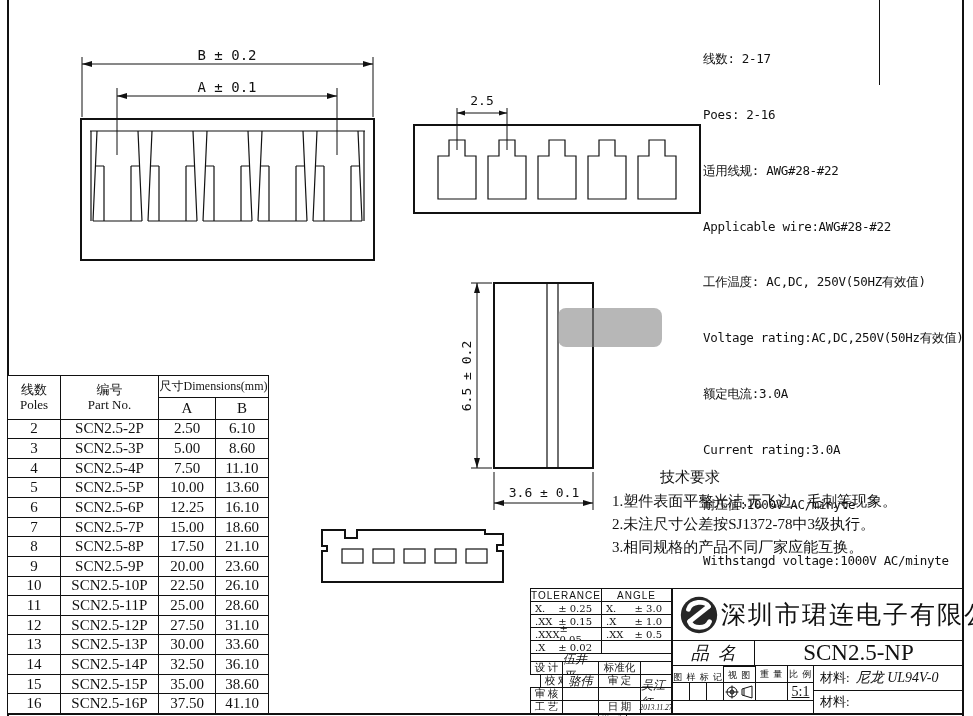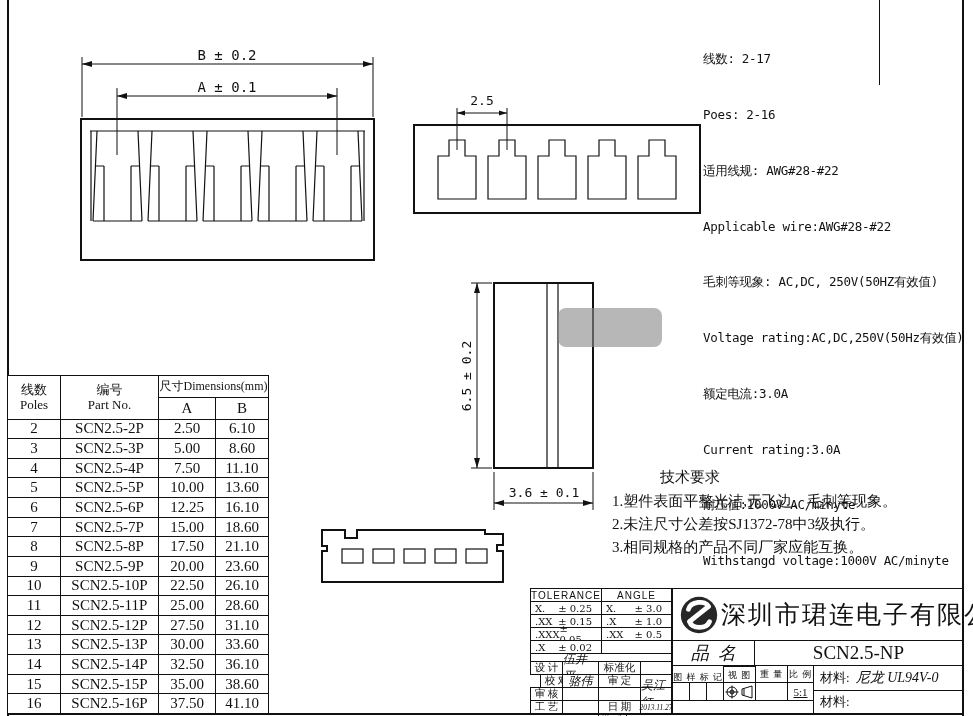--- a/index.html
+++ b/index.html
@@ -27,23 +27,23 @@
      display:flex;align-items:center;justify-content:center;background:#fff;}
   .tolhdr{font-size:10px;letter-spacing:1px;font-family:Liberation Sans, sans-serif;}
   .tolrow{justify-content:space-between;padding:0 9px 0 4px;font-size:10px;
           font-family:"DejaVu Serif",serif;}
   .sig-label{font-size:10.5px;}
   .sig-name{font-size:12px;font-style:italic;}
   .sig-date{font-size:7.5px;font-style:italic;}
   .company{justify-content:flex-start;padding-left:4px;}
   .company .nm{font-size:25px;letter-spacing:2px;white-space:nowrap;}
   .pmlabel{font-size:18px;font-style:italic;letter-spacing:9px;padding-left:9px;}
-  .pmvalue{font-size:19px;}
+  .pmvalue{font-size:23px;}
   .tiny{font-size:9px;letter-spacing:1px;white-space:nowrap;}
-  .scaleval{font-size:11px;text-decoration:underline;}
+  .scaleval{font-size:14px;text-decoration:underline;}
   .mat{justify-content:flex-start;padding-left:6px;font-size:13px;gap:6px;}
   .mat .v{font-style:italic;font-size:14px;}
   svg text{font-family:"DejaVu Sans Mono",monospace;fill:#111;}
 </style>
 </head>
 <body>
 
 <div class="sheet">
 
   <div class="frameline" style="left:7px;top:0;width:1.5px;height:716px;"></div>
@@ -114,21 +114,21 @@
     </g>
 
     <rect x="558" y="308" width="104" height="39" rx="8" fill="#8a8a8a" fill-opacity="0.62"></rect>
   </svg>
 
   <div class="spec">
     <div>线数: 2-17</div>
     <div>Poes: 2-16</div>
     <div>适用线规: AWG#28-#22</div>
     <div>Applicable wire:AWG#28-#22</div>
-    <div>毛刺等现象: AC,DC, 250V(50HZ有效值)</div>
+    <div>工作温度: AC,DC, 250V(50HZ有效值)</div>
     <div>Voltage rating:AC,DC,250V(50Hz有效值)</div>
     <div>额定电流:3.0A</div>
     <div>Current rating:3.0A</div>
     <div>耐压值:1000V AC/minyte</div>
     <div>Withstangd voltage:1000V AC/minyte</div>
     <div>工作温度: -25° C~+85° C</div>
     <div>Working Temperature:-25° C~+85° C</div>
     
     
     

